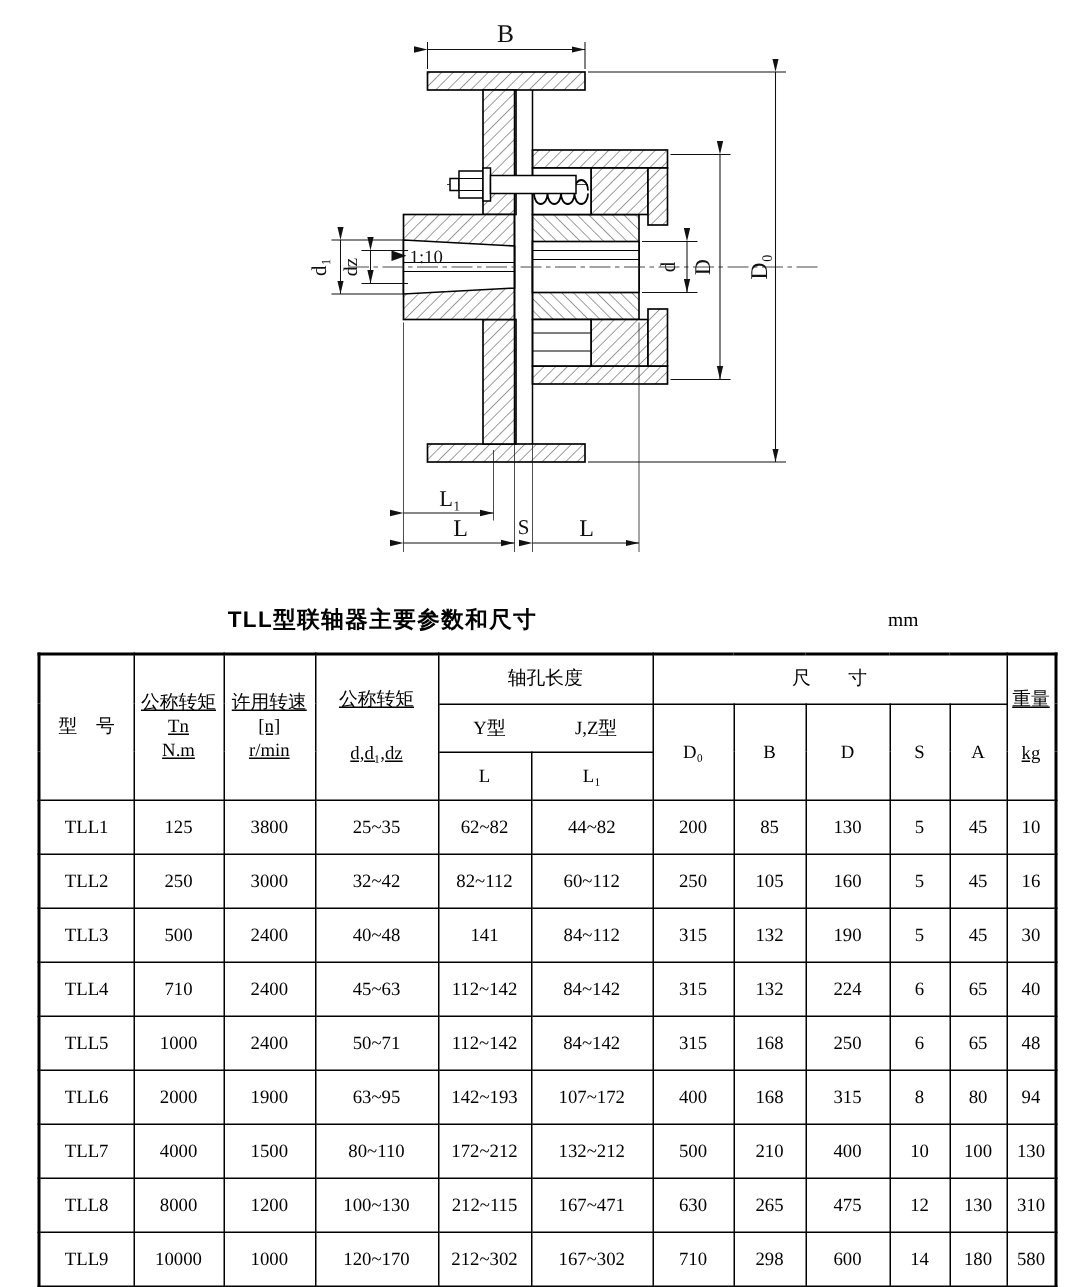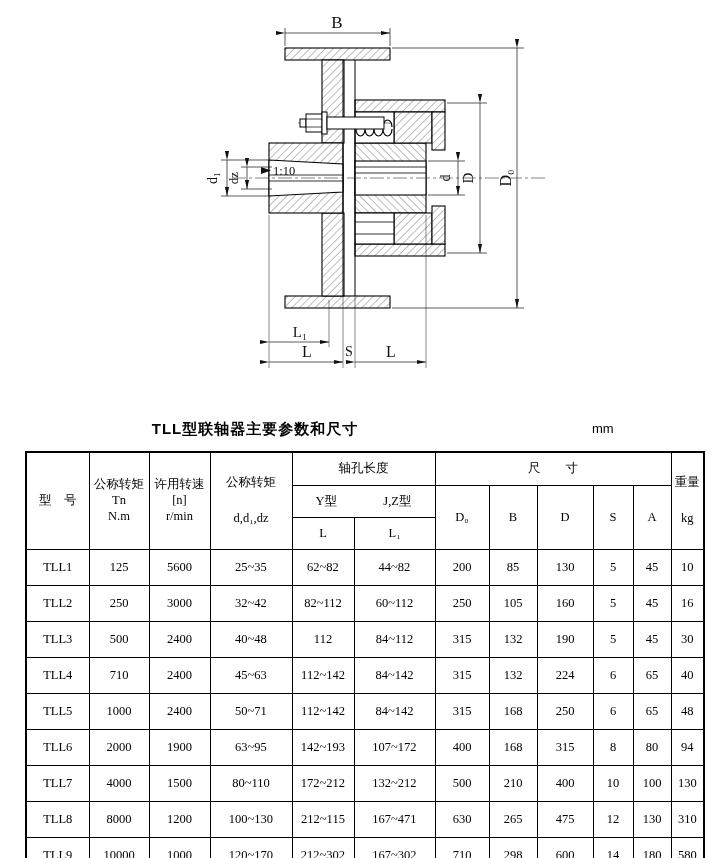--- a/index.html
+++ b/index.html
@@ -1,32 +1,32 @@
 <!DOCTYPE html>
 <html><head>
 <meta charset="utf-8">
 <style>
   html,body{margin:0;padding:0;background:#fff;}
   body{width:725px;height:858px;position:relative;font-family:"Liberation Serif",serif;color:#000;}
   .draw-wrap{width:725px;height:395px;}
   svg text{fill:#111;}
   .dimtxt{font-family:"Liberation Serif",serif;}
 
-  .title-row{position:relative;height:24px;margin-top:25px;padding-left:44px;}
+  .title-row{position:relative;height:24px;margin-top:9px;padding-left:44px;}
   .tbl-title{position:absolute;left:0;width:510px;text-align:center;
     font-family:"Liberation Sans",sans-serif;font-weight:600;font-size:15px;letter-spacing:1px;}
-  .tbl-unit{position:absolute;left:592px;top:1px;font-family:Liberation Sans, sans-serif;font-size:13px;}
+  .tbl-unit{position:absolute;left:592px;top:1px;font-family:Liberation Serif, serif;font-size:13px;}
 
   table{border-collapse:collapse;table-layout:fixed;margin-left:25px;margin-top:7px;
     width:678px;border:2px solid #000;}
   th,td{border:1px solid #000;text-align:center;vertical-align:middle;padding:0;
     font-weight:normal;font-size:12.5px;font-family:"Liberation Serif",serif;}
   thead .r1{height:33px;} thead .r2{height:32px;} thead .r3{height:32px;}
   tbody td{height:35px;}
-  .hline{line-height:1.25;}
+  .hline{line-height:1.25;text-decoration:underline;}
   .split-cell{display:flex;justify-content:space-around;align-items:center;}
   .gap-top{margin-top:20px;}
 </style>
 </head>
 <body>
 
 <div class="draw-wrap">
 <svg width="725" height="395" viewBox="0 0 725 395">
   <defs>
     <pattern id="hA" width="5.5" height="5.5" patternUnits="userSpaceOnUse" patternTransform="rotate(45)">
@@ -224,21 +224,21 @@
     </tr>
     <tr class="r3">
       <th>L</th>
       <th>L₁</th>
     </tr>
   </thead>
   <tbody id="tbody">
       <tr>
         <td>TLL1</td>
         <td>125</td>
-        <td>5600</td>
+        <td>3800</td>
         <td>25~35</td>
         <td>62~82</td>
         <td>44~82</td>
         <td>200</td>
         <td>85</td>
         <td>130</td>
         <td>5</td>
         <td>45</td>
         <td>10</td>
       </tr>
@@ -254,21 +254,21 @@
         <td>160</td>
         <td>5</td>
         <td>45</td>
         <td>16</td>
       </tr>
       <tr>
         <td>TLL3</td>
         <td>500</td>
         <td>2400</td>
         <td>40~48</td>
-        <td>112</td>
+        <td>141</td>
         <td>84~112</td>
         <td>315</td>
         <td>132</td>
         <td>190</td>
         <td>5</td>
         <td>45</td>
         <td>30</td>
       </tr>
       <tr>
         <td>TLL4</td>

